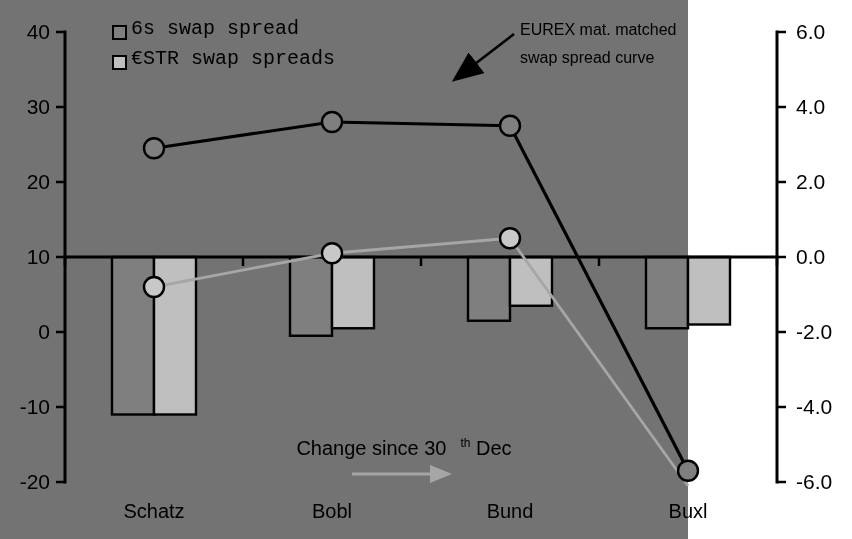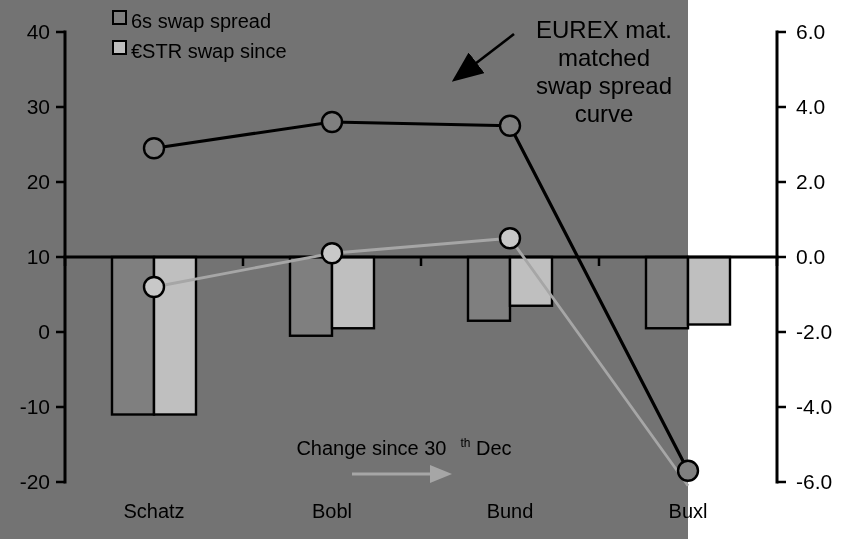--- a/index.html
+++ b/index.html
@@ -1,23 +1,23 @@
 <!DOCTYPE html>
 <html><head>
 <meta charset="utf-8">
 <style>
   html, body { margin:0; padding:0; width:852px; height:539px; overflow:hidden; background:#ffffff; }
   body { font-family:"Liberation Sans", sans-serif; color:#000; }
   .stage { position:relative; width:688px; height:539px; background:#737373; }
   svg.chart { position:absolute; left:0; top:0; }
   .legend { position:absolute; left:112px; top:10px; }
-  .legend-item { display:flex; align-items:flex-start; height:30px; }
+  .legend-item { display:flex; align-items:flex-end; height:30px;font-family:Liberation Mono, monospace; }
   .swatch { width:15px; height:15px; border:2px solid #000; box-sizing:border-box; margin-right:4px; flex:0 0 auto; }
   .legend-label { font-size:20px; white-space:nowrap; }
-  .curve-annotation { position:absolute; left:520px; top:16px; font-size:24px; line-height:28px;text-align:center; }
+  .curve-annotation { position:absolute; left:520px; top:16px; font-size:16px; line-height:28px; }
   .arrow-black { position:absolute; left:438px; top:24px; }
   .change-annotation { position:absolute; left:278px; top:436px; width:252px; text-align:center; font-size:20px; white-space:nowrap; }
   .change-annotation sup { font-size:12px;padding-left:14px; }
   .arrow-gray { position:absolute; left:352px; top:464px; }
 </style>
 </head>
 <body>
 
 <div class="stage">
 
@@ -81,21 +81,21 @@
       <circle cx="688" cy="470.75" r="10" fill="#7f7f7f" stroke="#000" stroke-width="2.4"></circle>
     </svg>
 
   <div class="legend">
     <div class="legend-item">
       <span class="swatch" style="background: rgb(127, 127, 127);"></span>
       <span class="legend-label">6s swap spread</span>
     </div>
     <div class="legend-item">
       <span class="swatch" style="background: rgb(191, 191, 191);"></span>
-      <span class="legend-label">€STR swap since</span>
+      <span class="legend-label">€STR swap spreads</span>
     </div>
   </div>
 
   <div class="curve-annotation">
     <div>EUREX mat. matched</div>
     <div>swap spread curve</div>
   </div>
 
   <svg class="arrow-black" width="92" height="72">
     <defs>

